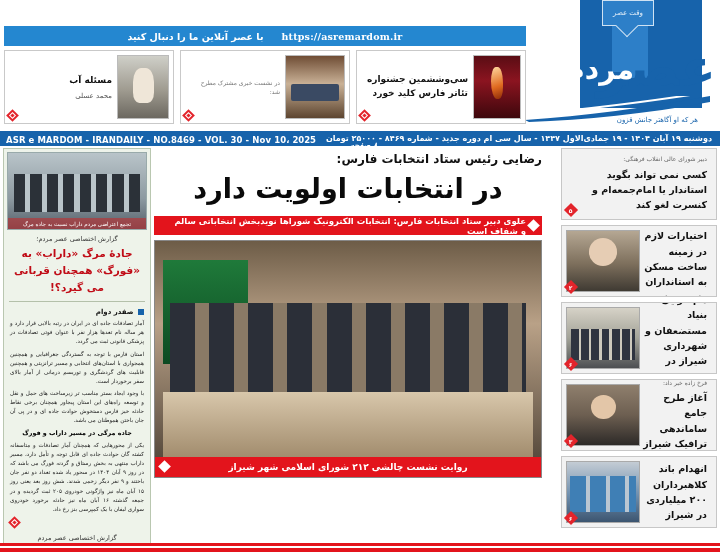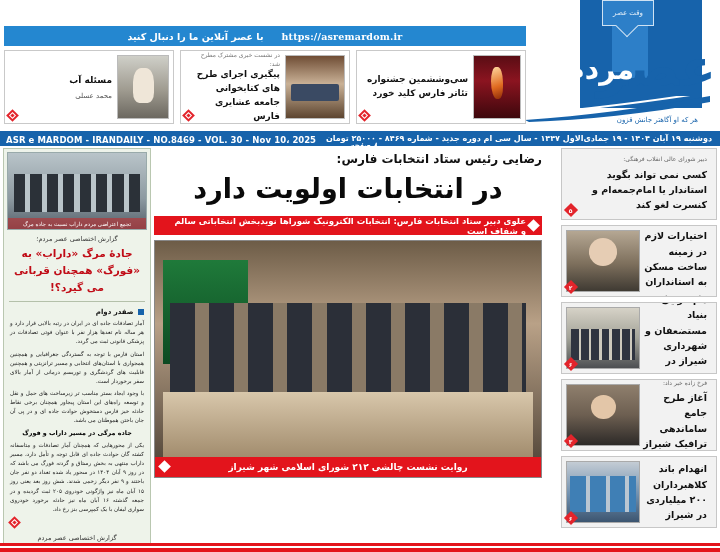--- a/index.html
+++ b/index.html
@@ -294,21 +294,20 @@
       </div>
       <div class="diamond left"></div>
     </div>
 
     <div class="teaser">
       <div class="thumb" style="width:60px">
         <div class="ph ph-meeting"></div>
       </div>
       <div class="txt">
         <div class="kicker">در نشست خبری مشترک مطرح شد:</div>
-        <div class="ttl">پیگیری اجرای طرح های کتابخوانی جامعه عشایری فارس</div>
       </div>
       <div class="diamond left"></div>
     </div>
 
     <div class="teaser">
       <div class="thumb" style="width:52px">
         <div class="ph ph-desk"></div>
       </div>
       <div class="txt">
         <div class="ttl">مسئله آب</div>

